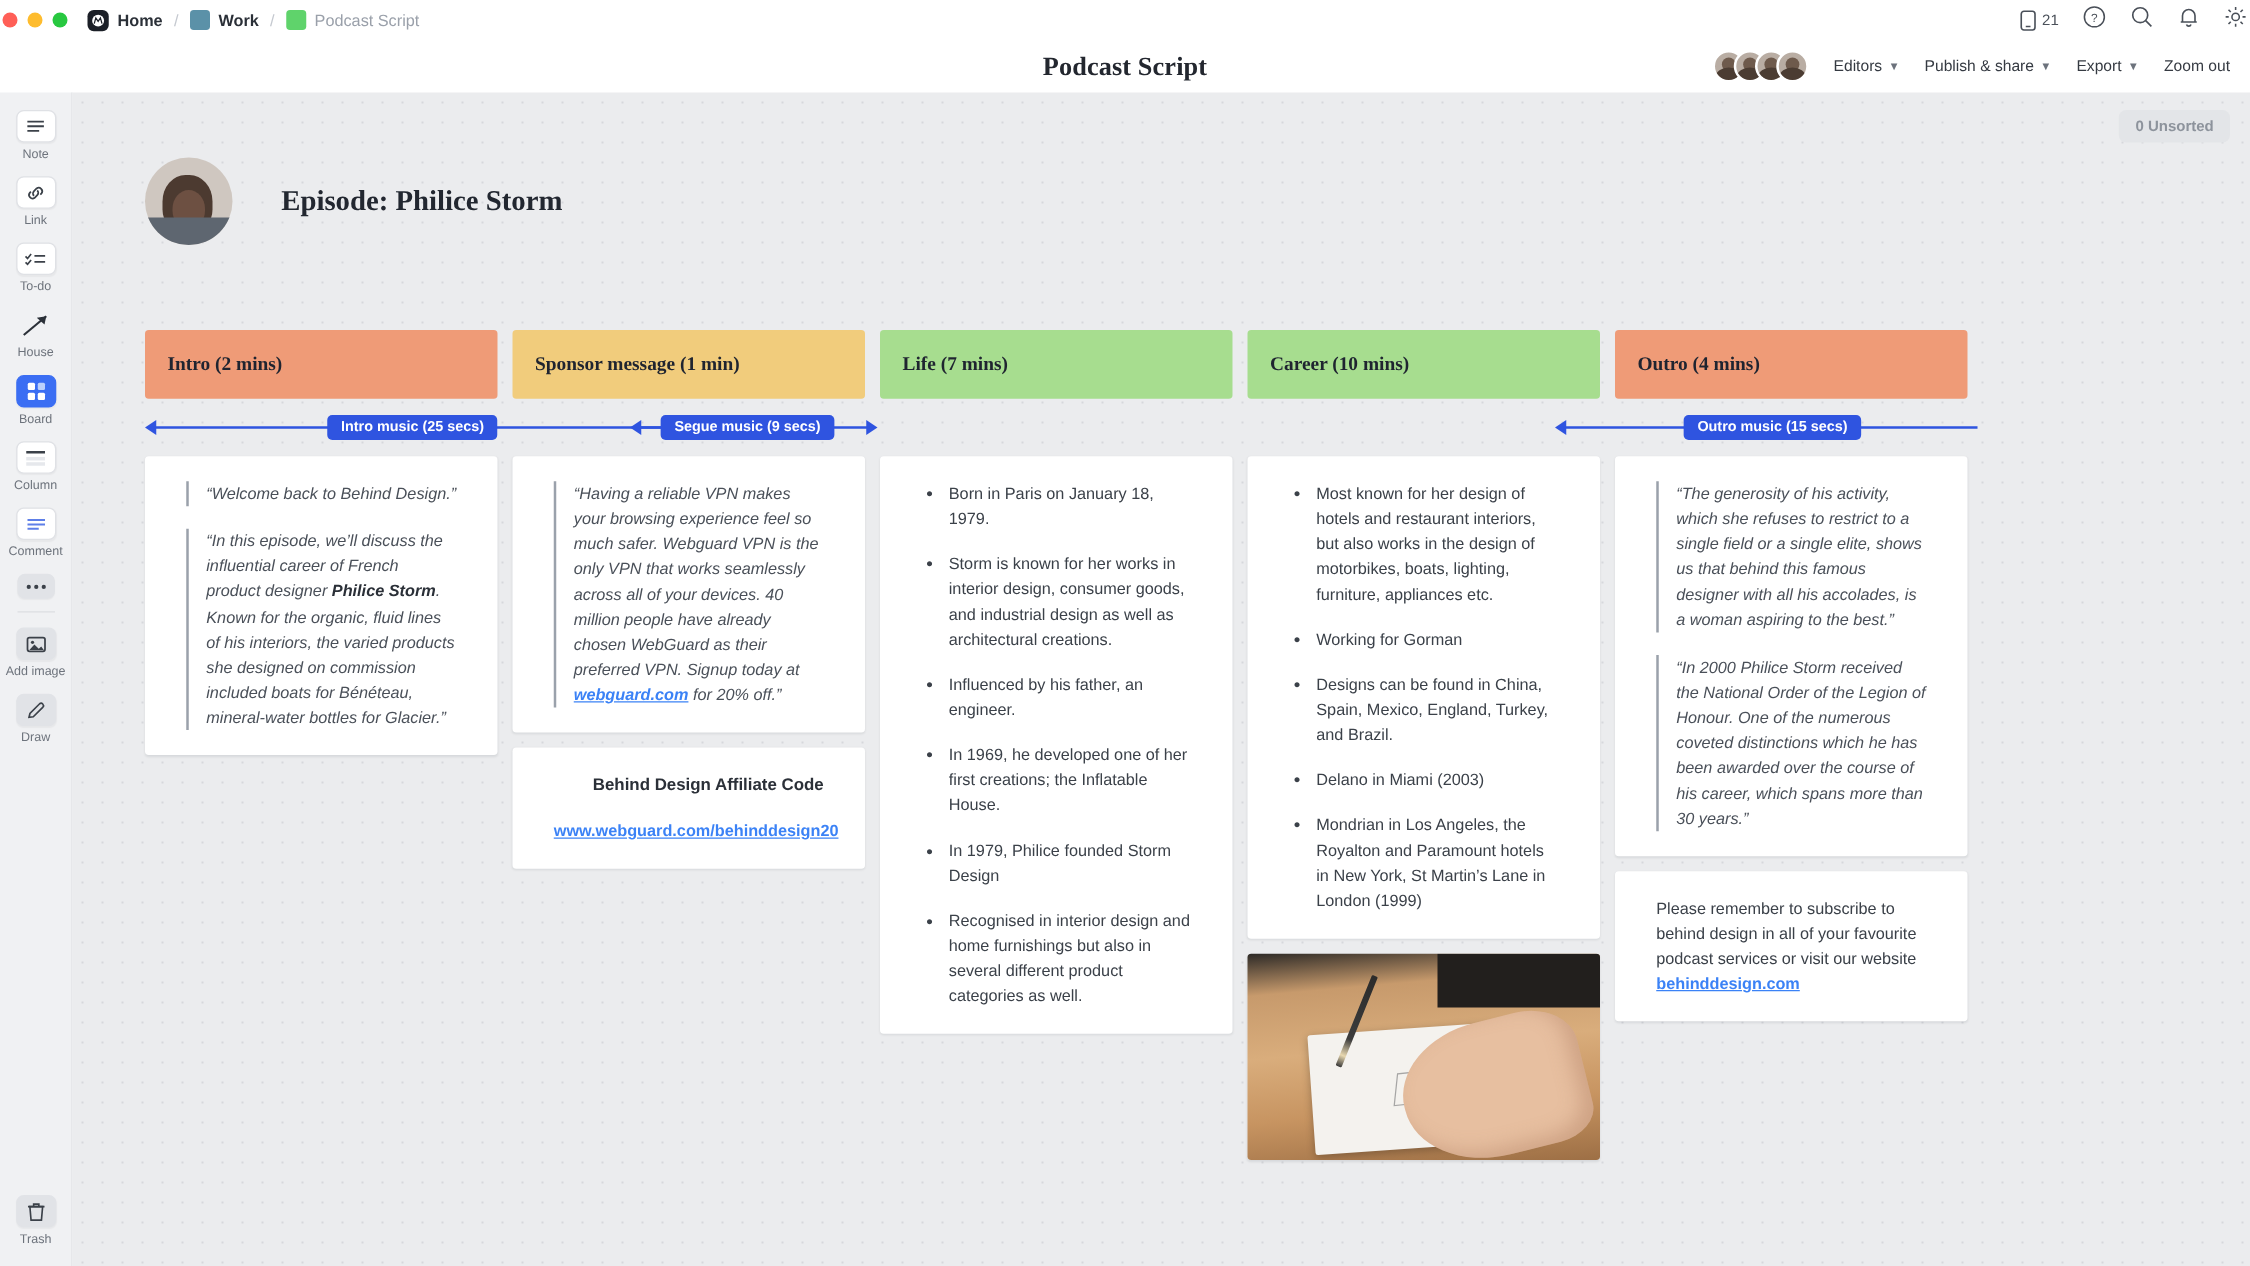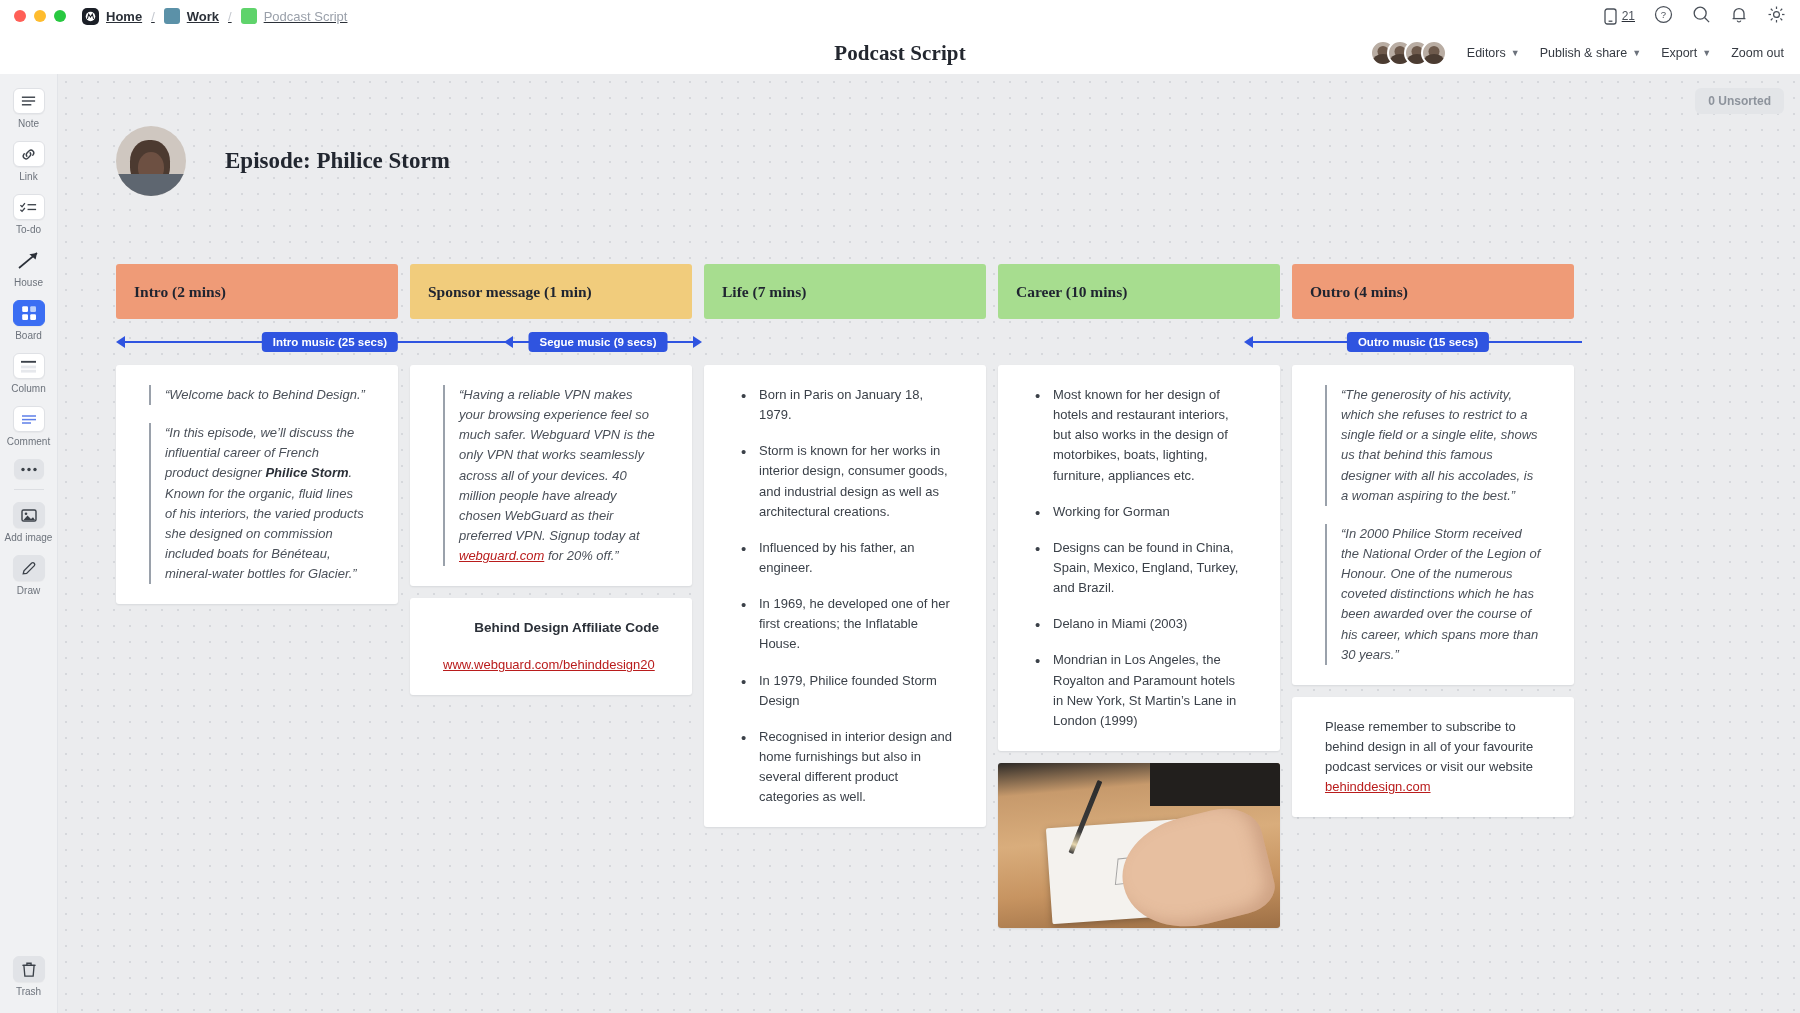--- a/index.html
+++ b/index.html
@@ -8,24 +8,23 @@
     overflow: hidden;
     font-family: "Liberation Sans", sans-serif;
     background: #ffffff;
     color: #2b3038;
   }
 
   
   .titlebar {
     height: 32px; width: 100%;
     display: flex; align-items: center;
-    padding: 0 14px;
+    padding: 0 2px;
     background: #ffffff;
     position: relative;
-    text-decoration: underline;
   }
   .traffic { display: flex; gap: 8px; align-items: center; margin-right: 16px; }
   .tl-dot { width: 12px; height: 12px; border-radius: 50%; }
   .tl-red { background: #ff5f57; }
   .tl-yellow { background: #febc2e; }
   .tl-green { background: #28c840; }
 
   .crumbs { display: flex; align-items: center; gap: 9px; font-size: 13px; font-weight: 700; }
   .crumb { display: flex; align-items: center; gap: 7px; }
   .crumb-sep { color: #c4c8cf; font-weight: 400; }
@@ -170,21 +169,21 @@
     font-size: 13px; line-height: 1.55; color: #3b4149;
   }
   .quote {
     border-left: 2.5px solid #9aa1ab;
     padding-left: 14px;
     font-style: italic;
     color: #4a5059;
   }
   .quote + .quote { margin-top: 18px; }
   .quote b { font-style: italic; font-weight: 700; color: #2a2f37; }
-  .lnk { color: #b91c1c; text-decoration: underline; cursor: pointer; }
+  .lnk { color: #3b82f6; text-decoration: underline; cursor: pointer; font-weight: bold; }
   .card-title { font-weight: 700; color: #2b3038; font-size: 13.5px; margin-bottom: 16px; text-align: right; }
   ul.bullets { list-style: none; }
   ul.bullets li {
     position: relative; padding-left: 22px; margin-bottom: 16px; color: #3b4149;
   }
   ul.bullets li:last-child { margin-bottom: 0; }
   ul.bullets li::before {
     content: '•'; position: absolute; left: 4px; top: -1px;
     font-size: 15px; color: #3b4149;
   }

